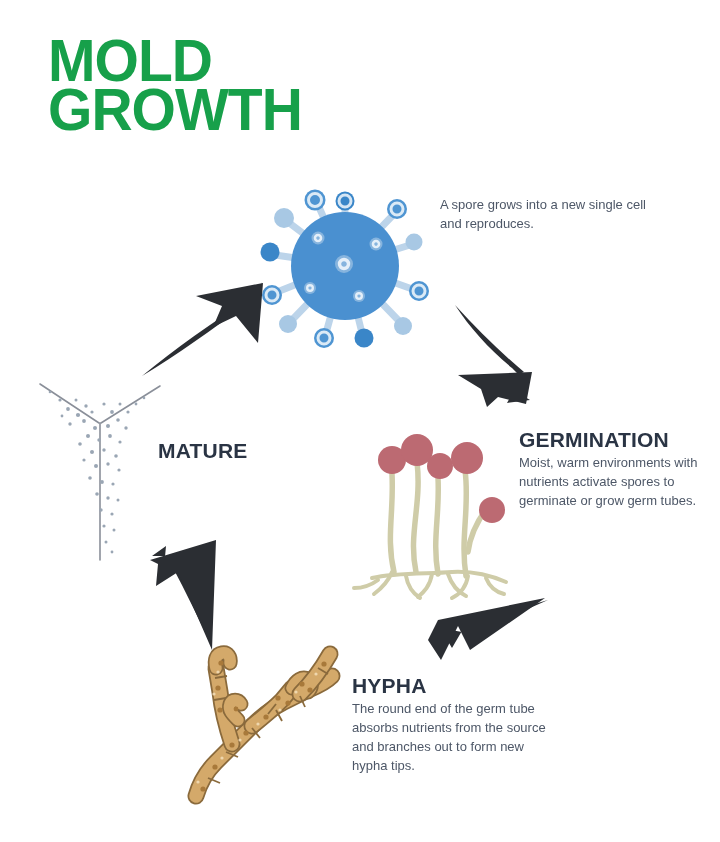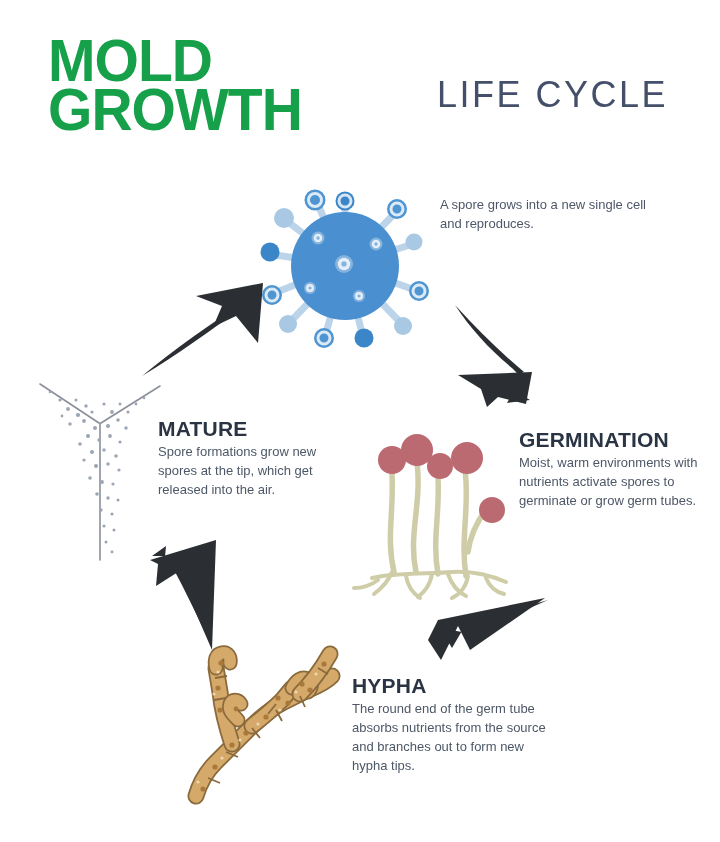--- a/index.html
+++ b/index.html
@@ -69,34 +69,33 @@
     margin: 0;
     font-family: "Liberation Sans", sans-serif;
     font-size: 13px;
     line-height: 1.46;
     color: #4d5767;
   }
 
   #stage-spores      { left: 440px; top: 196px; width: 210px; }
   #stage-germination { left: 519px; top: 429px; width: 196px; }
   #stage-hypha       { left: 352px; top: 675px; width: 210px; }
-  #stage-mature      { left: 158px; top: 418px; width: 170px; }
+  #stage-mature      { left: 158px; top: 440px; width: 170px; }
 
   .fig { position: absolute; }
 </style>
 </head>
 <body>
 
 <div id="canvas">
 
   <div class="title-block">
     <span class="title-line">MOLD</span>
     <span class="title-line">GROWTH</span>
   </div>
-  <div class="subtitle">LIFE CYCLE</div>
 
   <svg class="fig" width="720" height="842" viewBox="0 0 720 842" style="left:0; top:0;" xmlns="http://www.w3.org/2000/svg">
 
     <defs>
       <g id="sporeKnobDark">
         <circle r="9" fill="#3a86c8"></circle>
         <circle r="9" fill="none" stroke="#cfe0f0" stroke-width="3" opacity="0.55"></circle>
       </g>
     </defs>
 
@@ -369,16 +368,15 @@
     <p>Moist, warm environments with nutrients activate spores to germinate or grow germ tubes.</p>
   </div>
 
   <div class="stage" id="stage-hypha">
     <h3>HYPHA</h3>
     <p>The round end of the germ tube absorbs nutrients from the source and branches out to form new hypha tips.</p>
   </div>
 
   <div class="stage" id="stage-mature">
     <h3>MATURE</h3>
-    <p>Spore formations grow new spores at the tip, which get released into the air.</p>
   </div>
 
 </div>
 
 </body></html>

